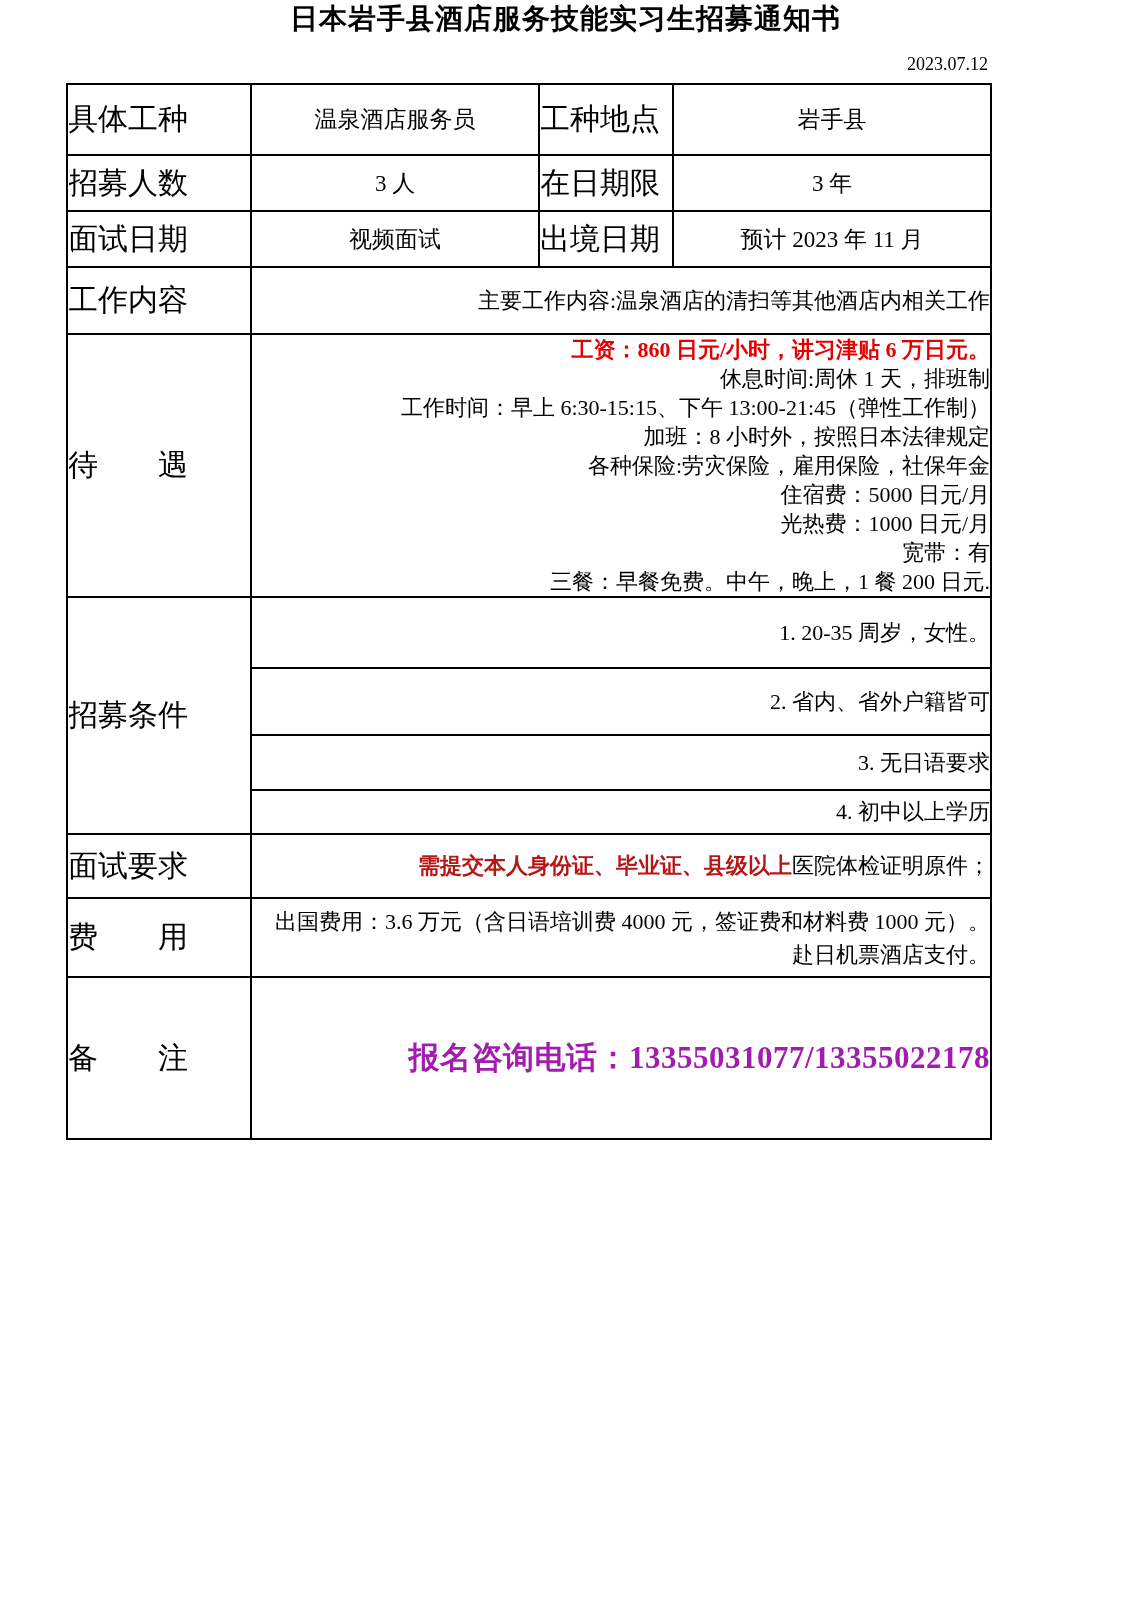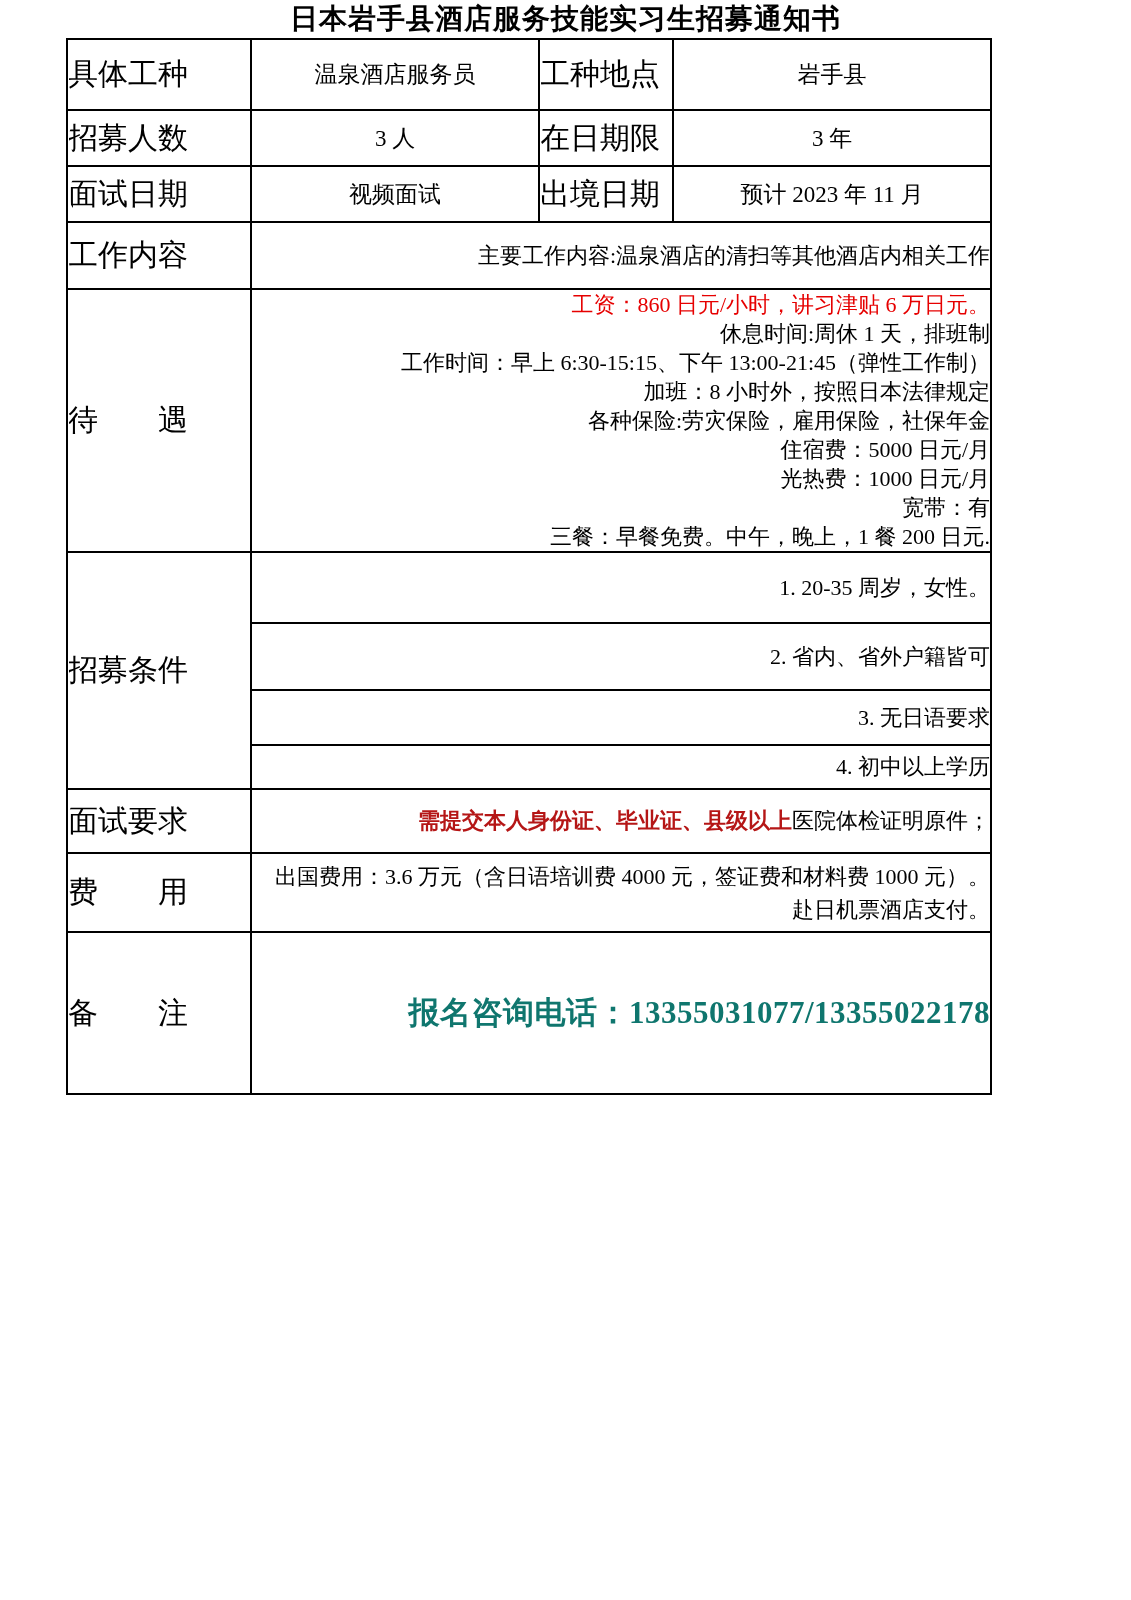--- a/index.html
+++ b/index.html
@@ -48,52 +48,53 @@
     font-size: 23px;
   }
   td.content {
     text-align: right;
     font-size: 22px;
     padding-left: 5px;
     padding-right: 4px;
   }
   .salary-line {
     color: #e60000;
-    font-weight: normal;
+    font-weight: bold;
     font-size: 22px;
     line-height: 29px;
   }
   .benefit-line {
     font-size: 22px;
     line-height: 29px;
   }
   .req-item {
     font-size: 21px;
   }
   .hl-red {
     color: #b51616;
     font-weight: bold;
   }
   .fee-line {
     font-size: 22px;
     line-height: 33px;
   }
   .phone-line {
-    color: #0f766e;
+    color: #a21caf;
     font-weight: bold;
     font-size: 31px;
     letter-spacing: 0.5px;
   }
 </style>
 </head>
 <body>
 
 <div class="page">
 
   <div class="doc-title">日本岩手县酒店服务技能实习生招募通知书</div>
+  <div class="doc-date">2023.07.12</div>
 
   <table class="notice">
     <colgroup>
       <col style="width:184px">
       <col style="width:288px">
       <col style="width:134px">
       <col style="width:318px">
     </colgroup>
 
     <tbody>

